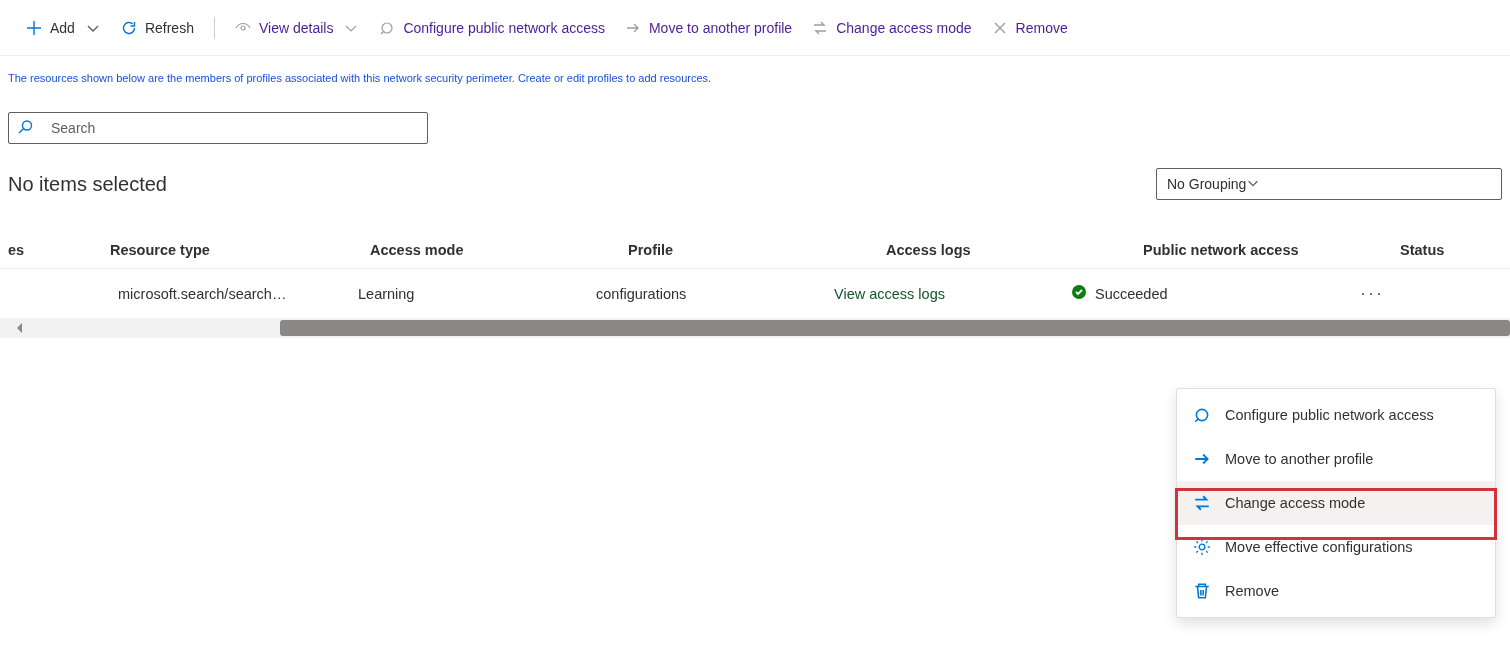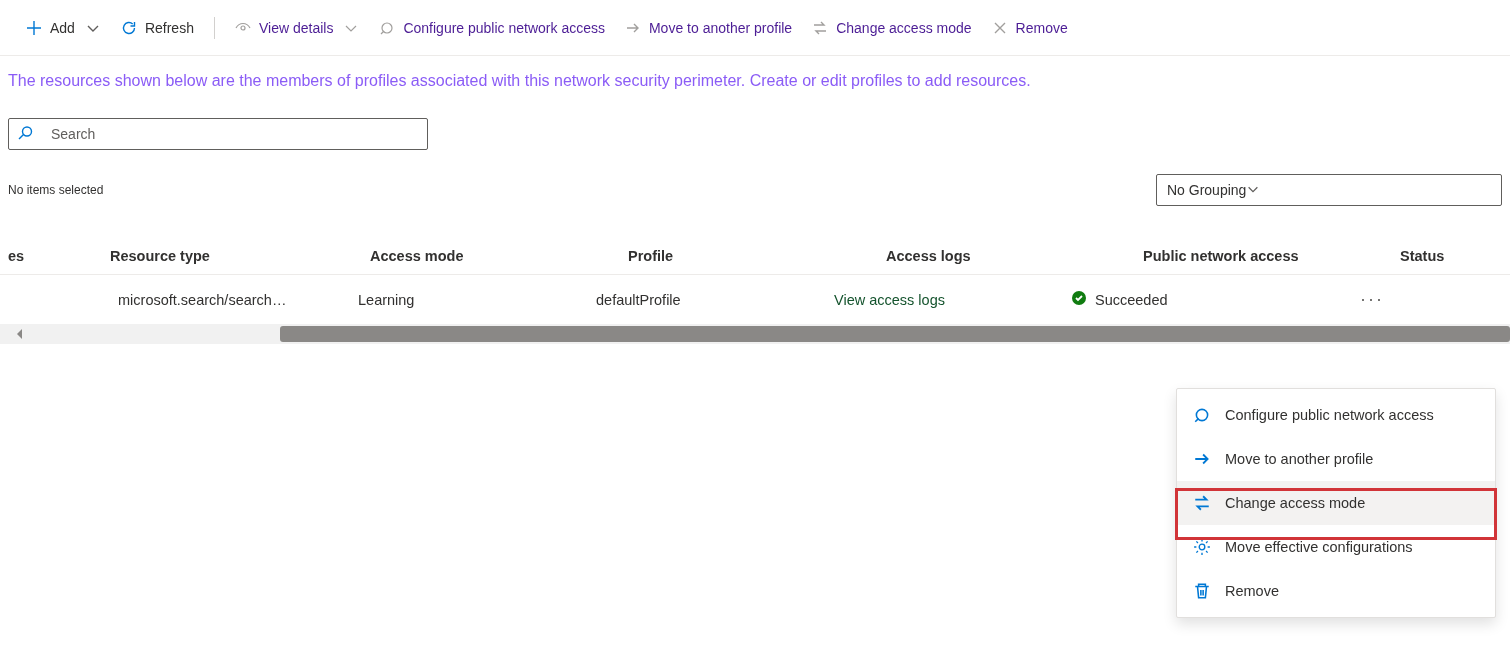--- a/index.html
+++ b/index.html
@@ -37,22 +37,22 @@
       width: 1px;
       height: 22px;
       background: #d2d0ce;
       margin: 0 10px;
     }
     .chev { margin-left: 2px; }
 
     
     .desc {
       padding: 16px 8px 0 8px;
-      font-size: 16px;
-      color: #8b5cf6;
+      font-size: 11px;
+      color: #1d4ed8;
     }
 
     
     .search-wrap { padding: 28px 8px 0 8px; }
     .search {
       display: flex;
       align-items: center;
       width: 420px;
       height: 32px;
       border: 1px solid #605e5c;
@@ -71,21 +71,21 @@
     }
     .search input::placeholder { color: #605e5c; }
 
     
     .selrow {
       display: flex;
       align-items: center;
       justify-content: space-between;
       padding: 24px 8px 8px 8px;
     }
-    .selrow .left { font-size: 12px; color: #323130; }
+    .selrow .left { font-size: 20px; color: #323130; }
     .groupsel {
       width: 346px;
       height: 32px;
       border: 1px solid #605e5c;
       border-radius: 2px;
       display: flex;
       align-items: center;
       padding: 0 10px;
       cursor: pointer;
     }
@@ -296,21 +296,21 @@
     <div class="th">Access logs</div>
     <div class="th">Public network access</div>
     <div class="th">Status</div>
     <div></div>
   </div>
 
   <div class="trow">
     <div class="cell"></div>
     <div class="cell">microsoft.search/search…</div>
     <div class="cell">Learning</div>
-    <div class="cell">defaultProfile</div>
+    <div class="cell">configurations</div>
     <div class="cell link">View access logs</div>
     <div class="cell">
       <span>
         <svg width="16" height="16" viewBox="0 0 16 16">
             <circle cx="8" cy="8" r="7" fill="#107c10"></circle>
             <path d="M5 8l2 2 4-4" stroke="#fff" stroke-width="1.8" fill="none"></path>
           </svg>
       </span>
       <span>Succeeded</span>
     </div>

